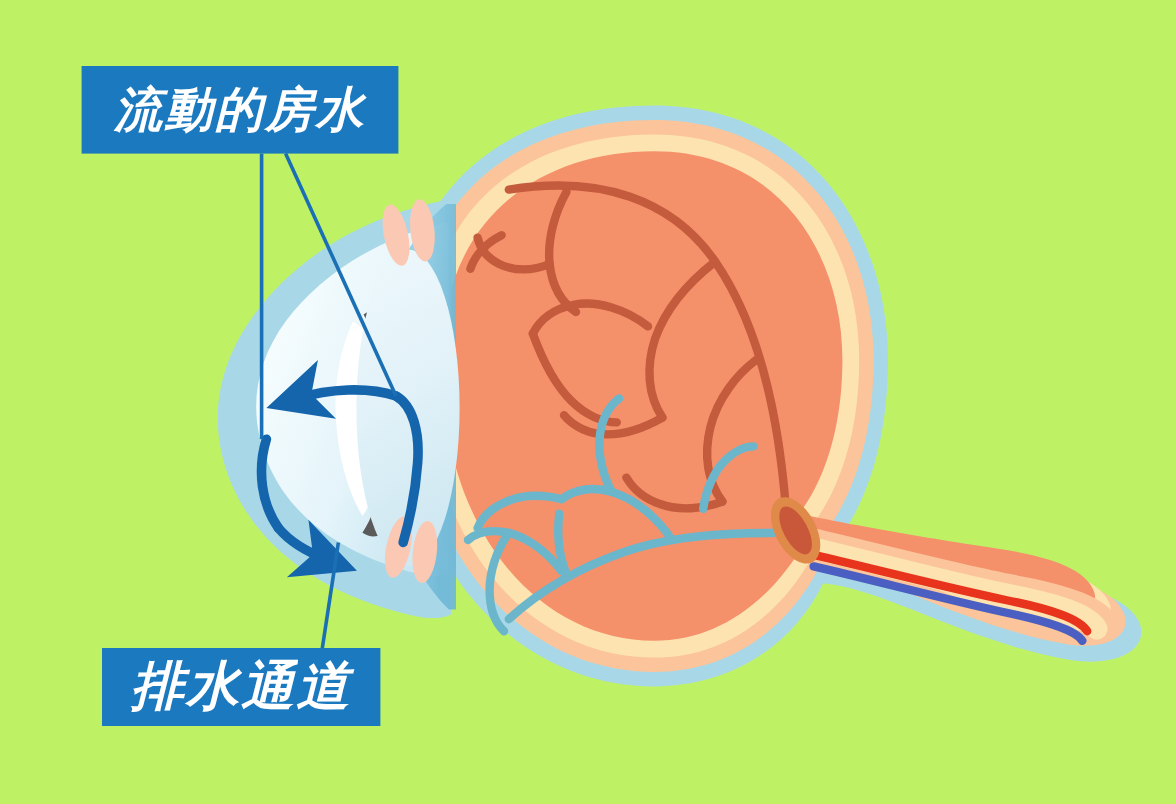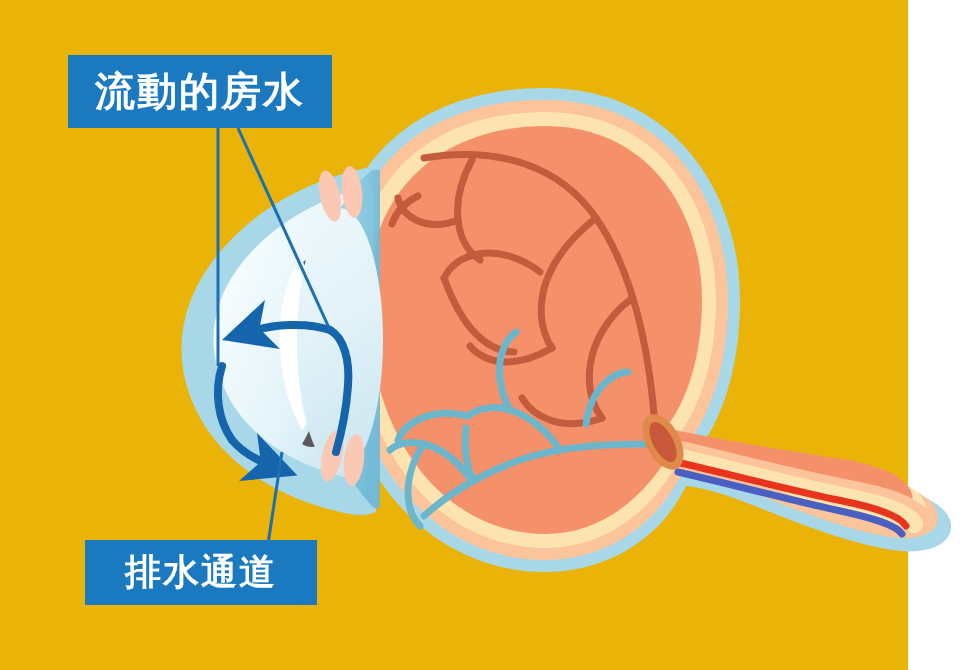--- a/index.html
+++ b/index.html
@@ -9,23 +9,24 @@
     background: #ffffff;
   }
   body {
     width: 980px;
     height: 670px;
     overflow: hidden;
     font-family: "DejaVu Sans", "Liberation Sans", sans-serif;
   }
   #stage {
     position: relative;
-    width: 908px;
+    width: 980px;
     height: 670px;
-    background: #eab308;
+    background: #bef264;
+    font-style: italic;
   }
   #diagram {
     position: absolute;
     left: 0;
     top: 0;
     width: 980px;
     height: 670px;
   }
   .callout {
     position: absolute;
@@ -43,21 +44,21 @@
     top: 55px;
     width: 264px;
     height: 73px;
     font-size: 40px;
   }
   #callout-drainage {
     left: 85px;
     top: 540px;
     width: 232px;
     height: 65px;
-    font-size: 36px;
+    font-size: 44px;
   }
 </style>
 </head>
 <body>
 
 <div id="stage">
 
   <svg id="diagram" viewBox="0 0 980 670" xmlns="http://www.w3.org/2000/svg">
 
     <defs>

